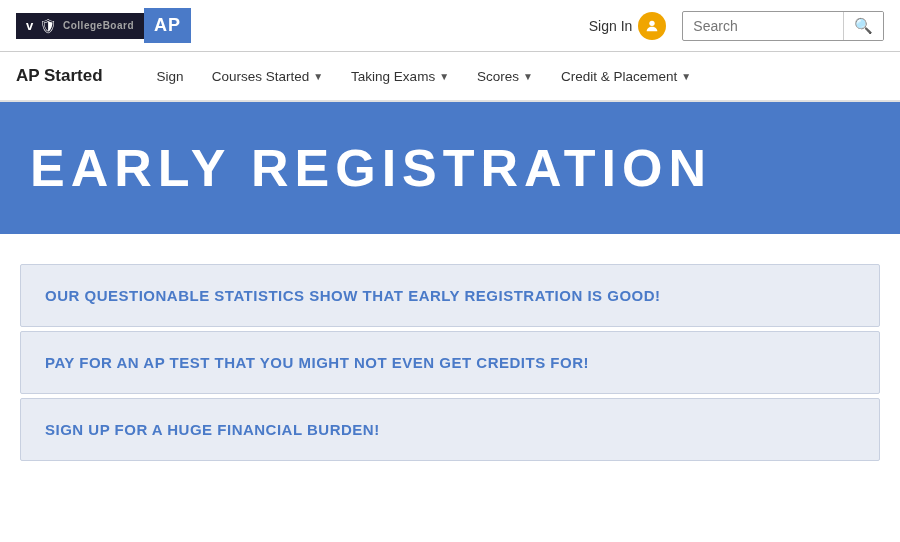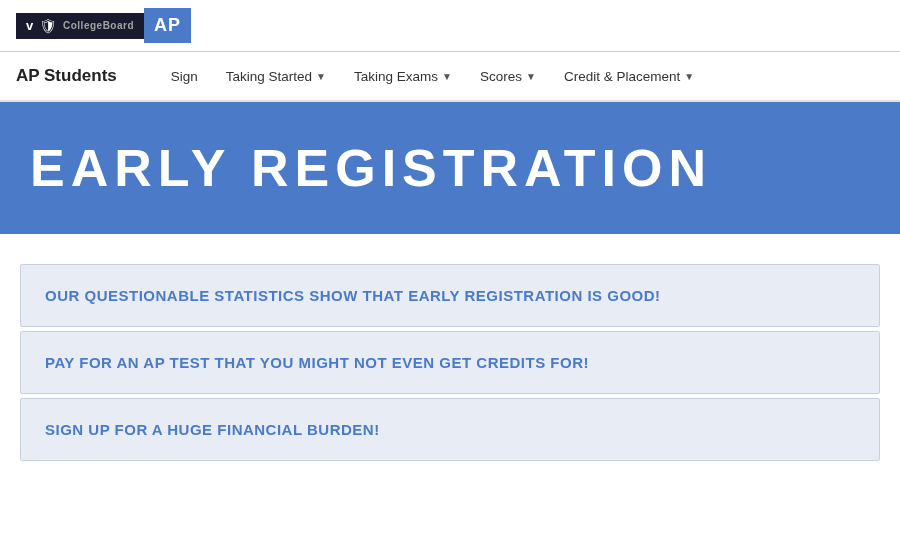--- a/index.html
+++ b/index.html
@@ -177,30 +177,45 @@
 
 <div class="top-bar">
   <div class="top-bar-left">
     <div class="cb-logo-box">
       <span class="cb-chevron">v</span>
       <span class="cb-shield-icon">🛡</span>
       <span class="cb-text">CollegeBoard</span>
     </div>
     <div class="ap-badge">AP</div>
   </div>
+  <div class="top-bar-right">
+    <div class="sign-in-area">
+      <span>Sign In</span>
+      <div class="user-icon-circle">
+        <svg width="16" height="16" viewBox="0 0 24 24" fill="white">
+          <circle cx="12" cy="8" r="4"></circle>
+          <path d="M4 20c0-4 3.6-7 8-7s8 3 8 7"></path>
+        </svg>
+      </div>
+    </div>
+    <div class="search-area">
+      <input class="search-input" type="text" placeholder="Search" style="">
+      <button class="search-btn">🔍</button>
+    </div>
+  </div>
 </div>
 
 <nav class="nav-bar">
-  <div class="nav-brand">AP Students</div>
+  <div class="nav-brand">AP Started</div>
   <ul class="nav-items">
     <li class="nav-item">
       <span>Sign</span>
     </li>
     <li class="nav-item">
-      <span>Taking Started</span>
+      <span>Courses Started</span>
       <span class="nav-chevron">▼</span>
     </li>
     <li class="nav-item">
       <span>Taking Exams</span>
       <span class="nav-chevron">▼</span>
     </li>
     <li class="nav-item">
       <span>Scores</span>
       <span class="nav-chevron">▼</span>
     </li>

